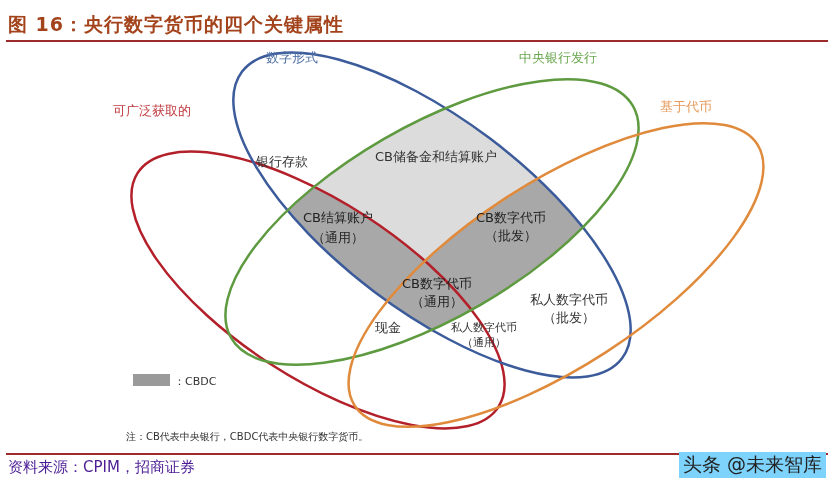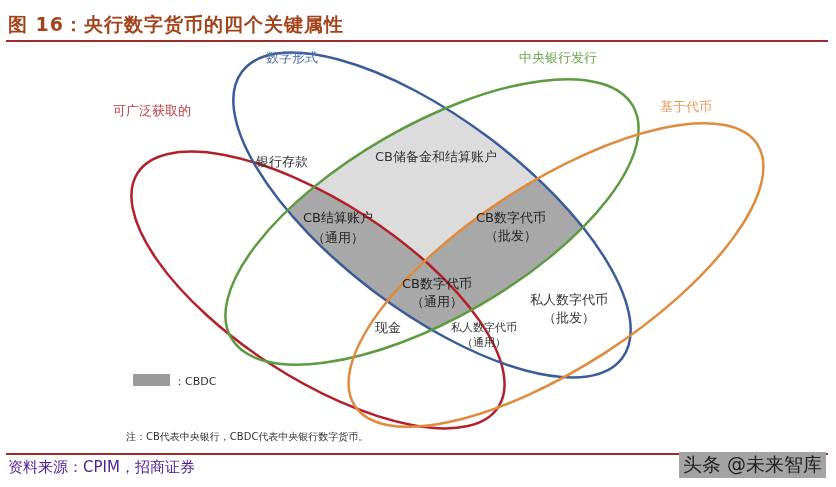--- a/index.html
+++ b/index.html
@@ -4,21 +4,21 @@
 <style>
   html, body { margin: 0; padding: 0; background: #ffffff; }
   body { width: 836px; height: 487px; position: relative; overflow: hidden;
          font-family: "DejaVu Sans", "Liberation Sans", sans-serif; }
   .title { position: absolute; left: 8px; top: 12px; font-size: 19px; font-weight: bold;
            color: #a3431b; letter-spacing: 1px; white-space: nowrap; }
   .rule-top { position: absolute; left: 6px; top: 40px; width: 822px; height: 2px; background: #9e2b2b; }
   .rule-bottom { position: absolute; left: 6px; top: 453px; width: 822px; height: 2px; background: #9e2b2b; }
   .source { position: absolute; left: 8px; top: 458px; font-size: 15px; color: #4c1d95; white-space: nowrap; }
   .watermark { position: absolute; right: 10px; top: 452px; font-size: 19px; color: #222; white-space: nowrap;
-               background: #a3a3a3; padding: 0 4px; }
+               background: #7dd3fc; padding: 0 4px; }
   svg.diagram { position: absolute; left: 0; top: 0; }
   .lbl { font-family: "DejaVu Sans", "Liberation Sans", sans-serif; }
 </style>
 </head>
 <body>
 
 <div class="title">图 16：央行数字货币的四个关键属性</div>
 <div class="rule-top"></div>
 
 <svg class="diagram" width="836" height="487" viewBox="0 0 836 487">

